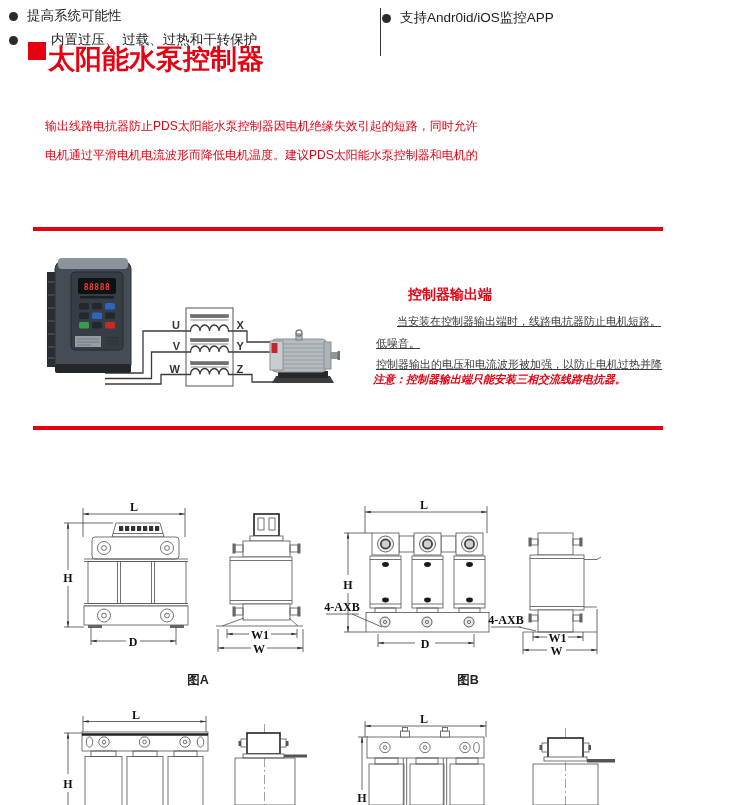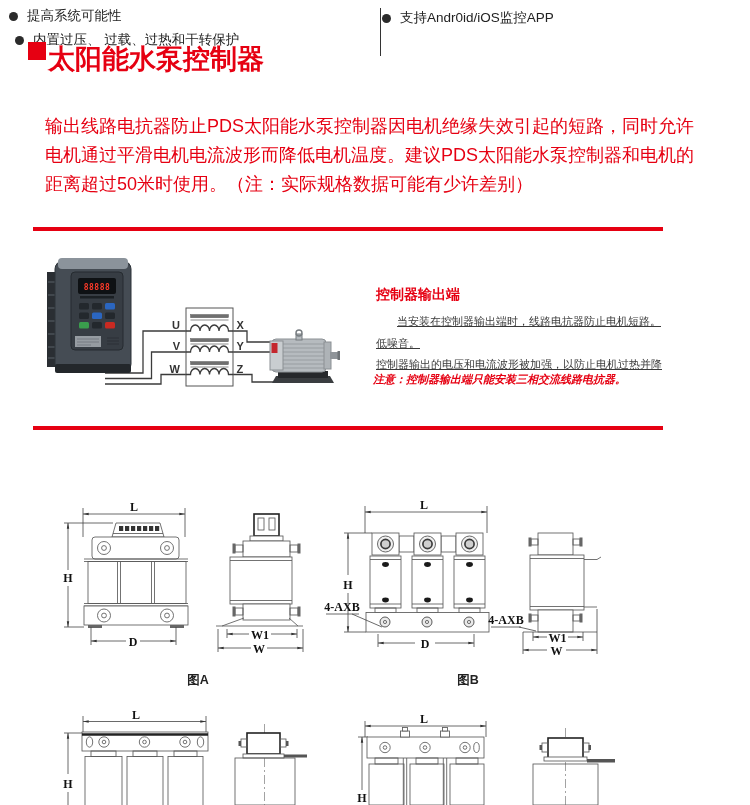--- a/index.html
+++ b/index.html
@@ -1,34 +1,34 @@
 <!DOCTYPE html>
 <html><head>
 <meta charset="utf-8">
 <style>
   html,body{margin:0;padding:0;background:#fff;}
   .page{position:relative;width:716px;height:805px;background:#fff;overflow:hidden;
         font-family:"Liberation Sans",sans-serif;}
   .feat{position:absolute;font-size:13.5px;color:#222;display:flex;align-items:center;}
   .feat .dot{width:9px;height:9px;border-radius:50%;background:#2b2b2b;margin-right:9px;flex:0 0 auto;}
   .feat-l1{left:9px;top:7px;}
-  .feat-l2{left:15px;top:31px;}
+  .feat-l2{left:9px;top:31px;gap:24px;}
   .feat-r{left:382px;top:9px;}
   .vdiv{position:absolute;left:380px;top:8px;width:1px;height:48px;background:#333;}
   .title-row{position:absolute;left:28px;top:42px;display:flex;align-items:flex-start;}
   .title-row .sq{width:18px;height:18px;background:#e60012;margin-right:2px;flex:0 0 auto;}
   .title-row h1{margin:0;font-size:27px;font-weight:bold;color:#e60012;line-height:34px;}
-  .intro{position:absolute;left:45px;top:112px;width:680px;font-size:18px;line-height:29px;color:#e60012;}
+  .intro{position:absolute;left:45px;top:112px;width:680px;font-size:12px;line-height:29px;color:#e60012;}
   .rule{position:absolute;left:33px;width:630px;height:4px;background:#e60012;}
   .rule-top{top:227px;}
   .rule-bot{top:426px;}
   .schematic{position:absolute;left:33px;top:231px;}
   .drawings{position:absolute;left:0;top:440px;}
   .panel{position:absolute;left:376px;top:286px;width:292px;}
-  .panel-h{font-size:14px;font-weight:bold;color:#e60012;}
+  .panel-h{font-size:14px;font-weight:bold;color:#e60012;margin-left:32px;}
   .panel-body{margin-top:7px;font-size:11px;line-height:21.5px;color:#3a3a3a;text-decoration:underline;}
   .panel-body .indent{padding-left:21px;}
   .panel-note{position:absolute;left:-3px;top:86px;font-size:11px;font-style:italic;font-weight:bold;color:#e60012;}
   
   .ln{stroke:#5a5a5a;stroke-width:0.85;fill:none;}
   .lnf{stroke:#5a5a5a;stroke-width:0.85;fill:#fff;}
   .lnb{stroke:#222;stroke-width:1.6;fill:#fff;}
   .dim{stroke:#444;stroke-width:0.8;fill:none;}
   .wire{stroke:#3b3b3b;stroke-width:1.3;fill:none;}
   text.dimlab{font-family:"Liberation Serif",serif;font-weight:bold;font-size:12px;fill:#111;}
@@ -56,21 +56,20 @@
   </div>
 
   <div class="title-row">
     <span class="sq"></span>
     <h1>太阳能水泵控制器</h1>
   </div>
 
   <div class="intro">
     <div>输出线路电抗器防止PDS太阳能水泵控制器因电机绝缘失效引起的短路，同时允许</div>
     <div>电机通过平滑电机电流波形而降低电机温度。建议PDS太阳能水泵控制器和电机的</div>
-    <div>距离超过50米时使用。（注：实际规格数据可能有少许差别）</div>
   </div>
 
   <div class="rule rule-top"></div>
   <div class="rule rule-bot"></div>
 
   <svg class="schematic" width="320" height="196" viewBox="33 231 320 196">
 
     <g>
       <path class="wire" d="M105,373 H143 V331 H186"></path>
       <path class="wire" d="M105,378.5 H151.5 V352 H186"></path>

